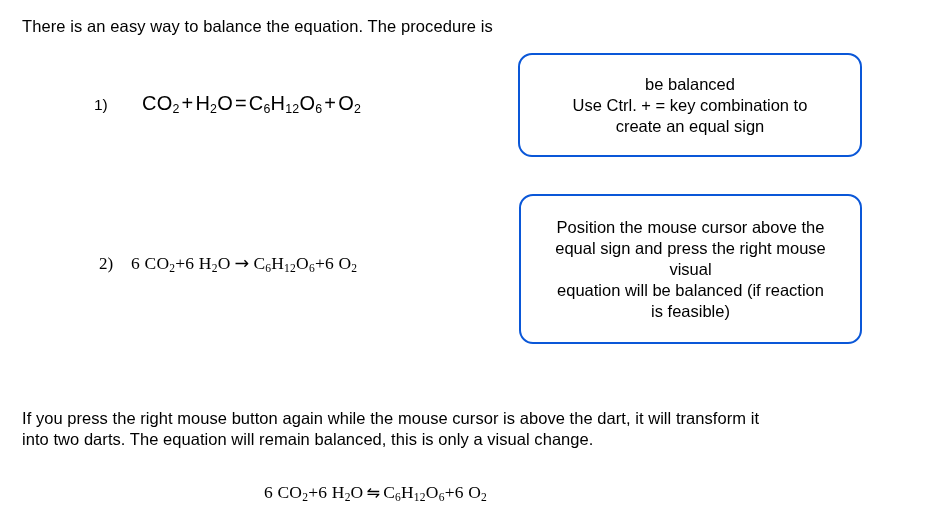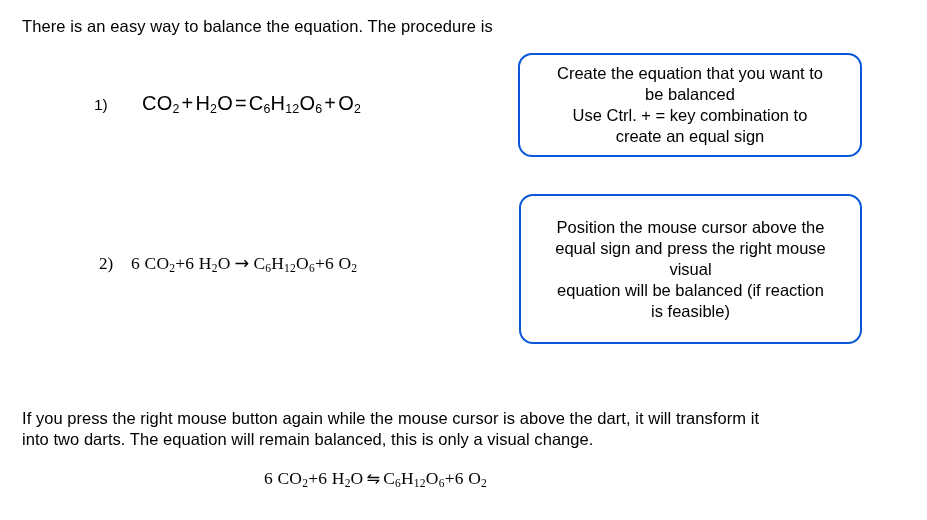--- a/index.html
+++ b/index.html
@@ -143,21 +143,21 @@
   }
   .body-paragraph .p-line {
     display: block;
     white-space: nowrap;
   }
 
   
   #equation-final {
     position: absolute;
     left: 0;
-    top: 468px;
+    top: 482px;
     width: 751px;
     text-align: center;
     font-family: "Liberation Serif", "DejaVu Serif", serif;
     font-size: 17.5px;
     letter-spacing: 0.2px;
     white-space: nowrap;
   }
   #equation-final sub {
     font-size: 0.66em;
     vertical-align: baseline;
@@ -182,21 +182,20 @@
 <div class="page">
 
   <div class="intro">There is an easy way to balance the equation. The procedure is</div>
 
   <div class="eq-row" id="equation-1">
     <span class="eq-num">1)</span>
     <span class="eq-body"><span>CO</span><sub>2</sub><span class="op">+</span><span>H</span><sub>2</sub><span>O</span><span class="op">=</span><span>C</span><sub>6</sub><span>H</span><sub>12</sub><span>O</span><sub>6</sub><span class="op">+</span><span>O</span><sub>2</sub></span>
   </div>
 
   <div class="callout" id="callout-create">
-    <span class="c-line">Create the equation that you want to</span>
     <span class="c-line">be balanced</span>
     <span class="c-line">Use Ctrl. + = key combination to</span>
     <span class="c-line">create an equal sign</span>
   </div>
 
   <div class="eq-row" id="equation-2">
     <span class="eq-num">2)</span>
     <span class="eq-body"><span>6</span>&nbsp;<span>CO</span><sub>2</sub><span class="op">+</span><span>6</span>&nbsp;<span>H</span><sub>2</sub><span>O</span><span class="arrow-simple">→</span><span>C</span><sub>6</sub><span>H</span><sub>12</sub><span>O</span><sub>6</sub><span class="op">+</span><span>6</span>&nbsp;<span>O</span><sub>2</sub></span>
   </div>
 

